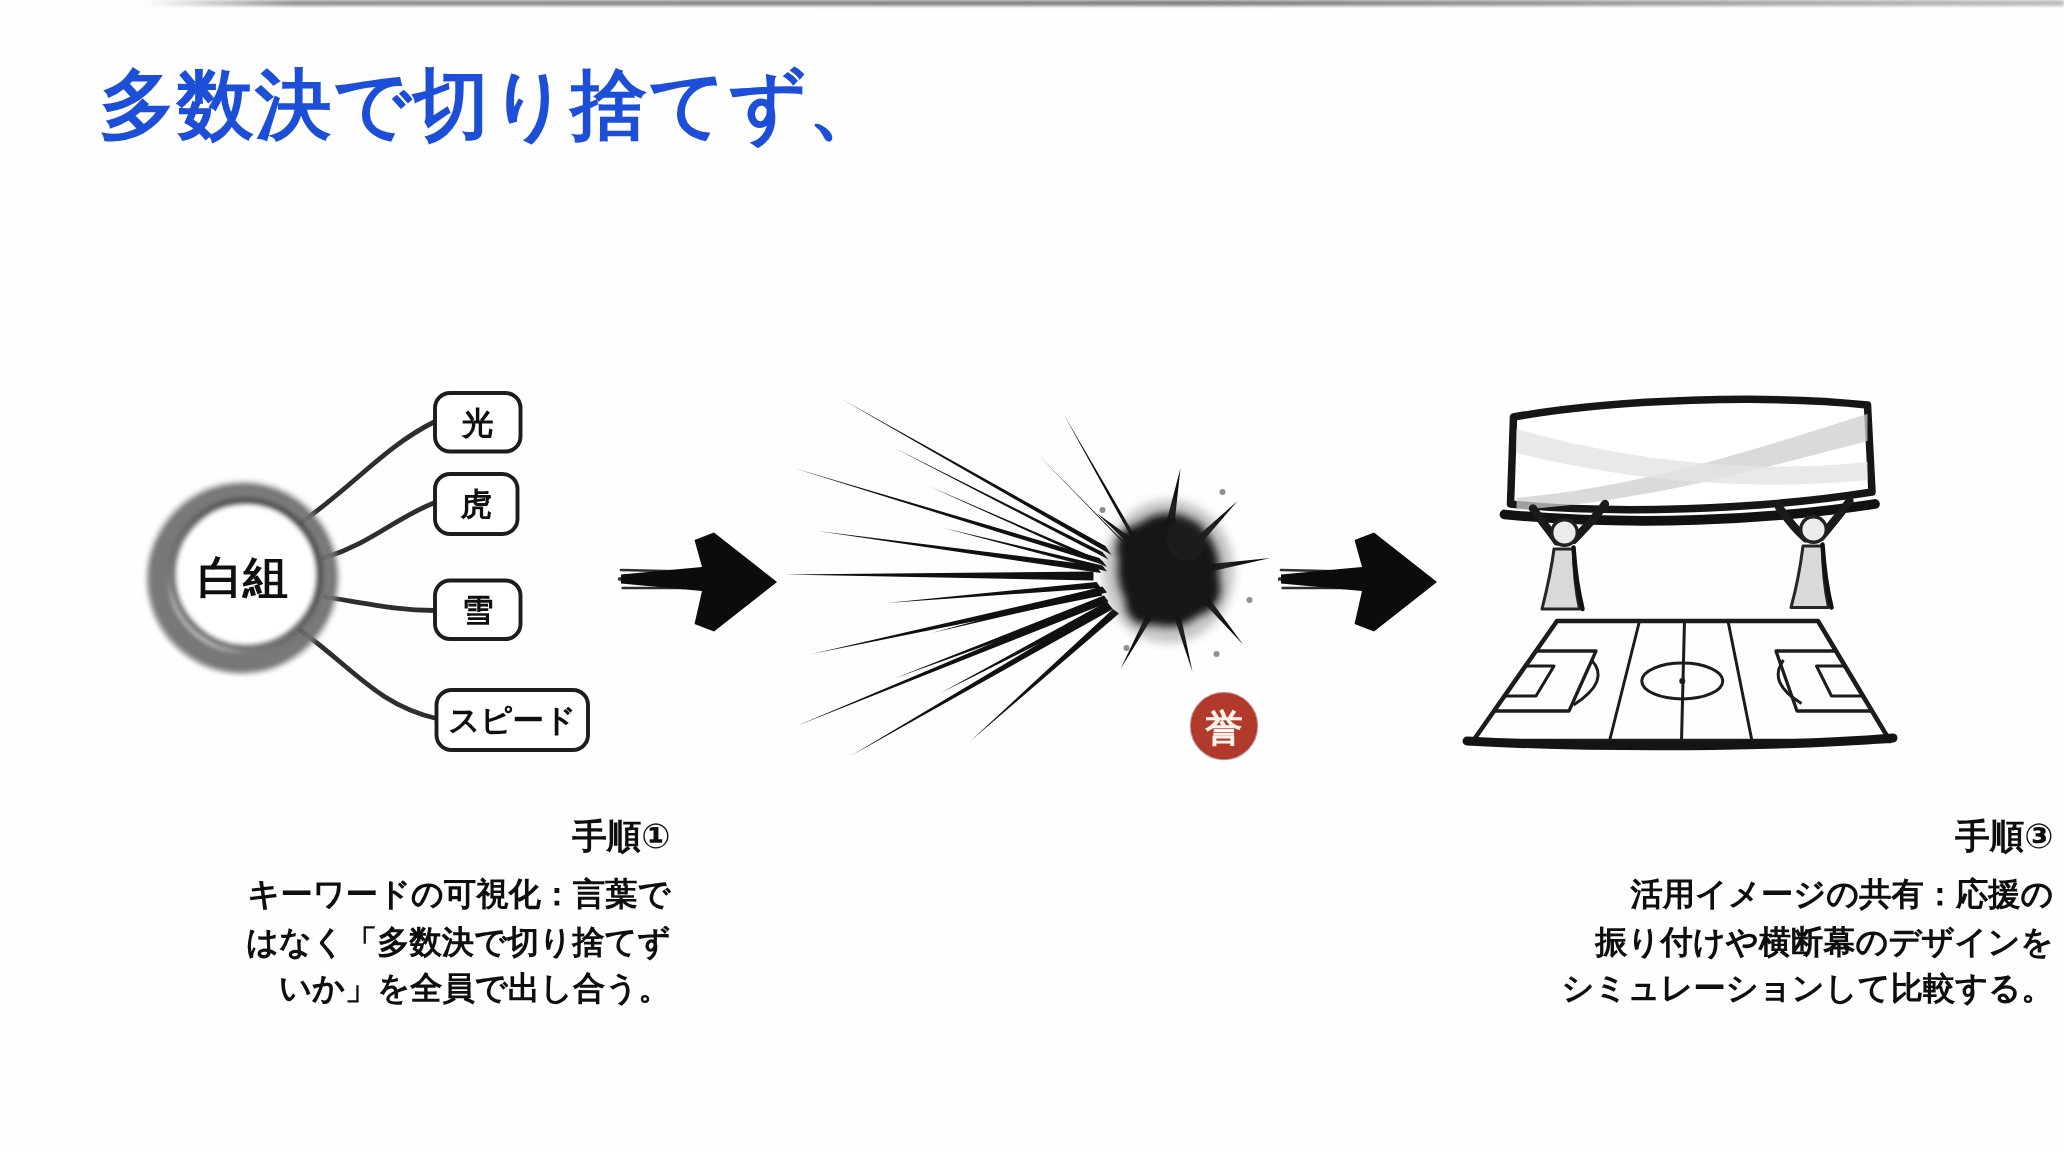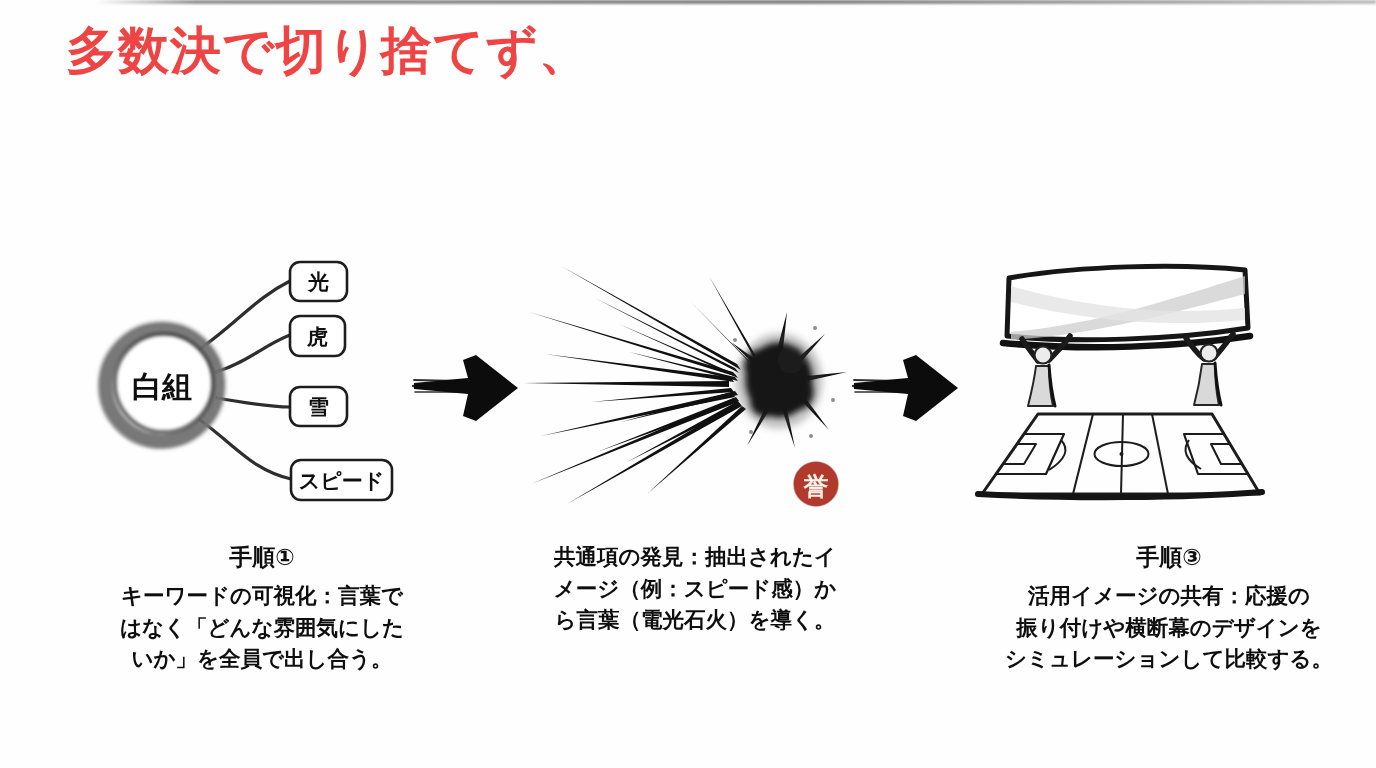--- a/index.html
+++ b/index.html
@@ -7,32 +7,32 @@
     width:1376px;height:768px;position:relative;overflow:hidden;
     background:#fefefe;
     font-family:"Liberation Sans","DejaVu Sans",sans-serif;
   }
   .edge-strip{
     position:absolute;top:0;left:95px;right:0;height:4px;
     background:linear-gradient(to right,rgba(70,70,70,0) 0%,rgba(60,60,60,.55) 8%,rgba(45,45,45,.6) 55%,rgba(70,70,70,.35) 100%);
     filter:blur(1px);
   }
   .title{
-    position:absolute;left:66px;top:18px;
+    position:absolute;left:66px;top:38px;
     font-family:"Liberation Serif","DejaVu Serif",serif;
     font-weight:800;font-size:51px;line-height:66px;
-    color:#ef4444;letter-spacing:1px;white-space:nowrap;
+    color:#1d4ed8;letter-spacing:1px;white-space:nowrap;
   }
   .illu{position:absolute;}
   .illu-mindmap{left:90px;top:248px;width:330px;height:272px;}
   .illu-burst{left:495px;top:250px;width:385px;height:272px;}
   .illu-banner{left:958px;top:248px;width:330px;height:274px;}
   .arrow1{left:412px;top:347px;width:110px;height:82px;}
   .arrow2{left:852px;top:347px;width:110px;height:82px;}
-  .step{position:absolute;top:542px;text-align:center;color:#0e0e0e;}
+  .step{position:absolute;top:542px;text-align:right;color:#0e0e0e;}
   .step1{left:77px;width:370px;}
   .step2{left:500px;width:390px;}
   .step3{left:969px;width:400px;}
   .step-heading{font-size:23px;font-weight:800;margin-bottom:8px;}
   .step-body{font-size:21.5px;font-weight:700;line-height:31.5px;white-space:pre-line;}
   svg text{font-family:"Liberation Sans","DejaVu Sans",sans-serif;}
 </style>
 </head>
 <body>
 
@@ -192,26 +192,23 @@
     <path d="M 103,192 Q 116,206 91,222" stroke-width="2"></path>
     <path d="M 266,186 L 226,186 L 240,226 L 290,226" stroke-width="2.2"></path>
     <path d="M 272,196 L 253,196 L 263,216 L 284,216" stroke-width="2"></path>
     <path d="M 231,192 Q 220,207 243,221" stroke-width="2"></path>
   </g>
 </svg>
 
 <div class="step step1">
   <div class="step-heading">手順①</div>
   <div class="step-body">キーワードの可視化：言葉で
-はなく「どんな雰囲気にした
+はなく「多数決で切り捨てず
 いか」を全員で出し合う。</div>
 </div>
 <div class="step step2">
-  <div class="step-body">共通項の発見：抽出されたイ
-メージ（例：スピード感）か
-ら言葉（電光石火）を導く。</div>
 </div>
 <div class="step step3">
   <div class="step-heading">手順③</div>
   <div class="step-body">活用イメージの共有：応援の
 振り付けや横断幕のデザインを
 シミュレーションして比較する。</div>
 </div>
 
 </body></html>

